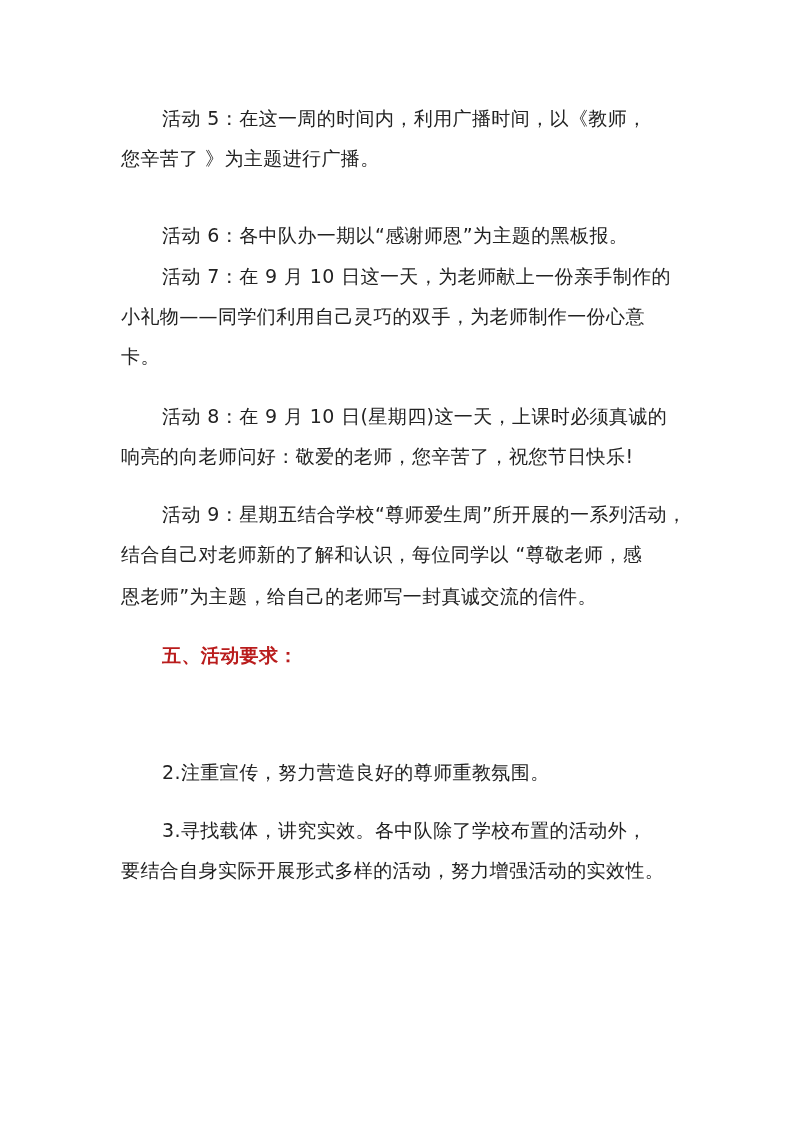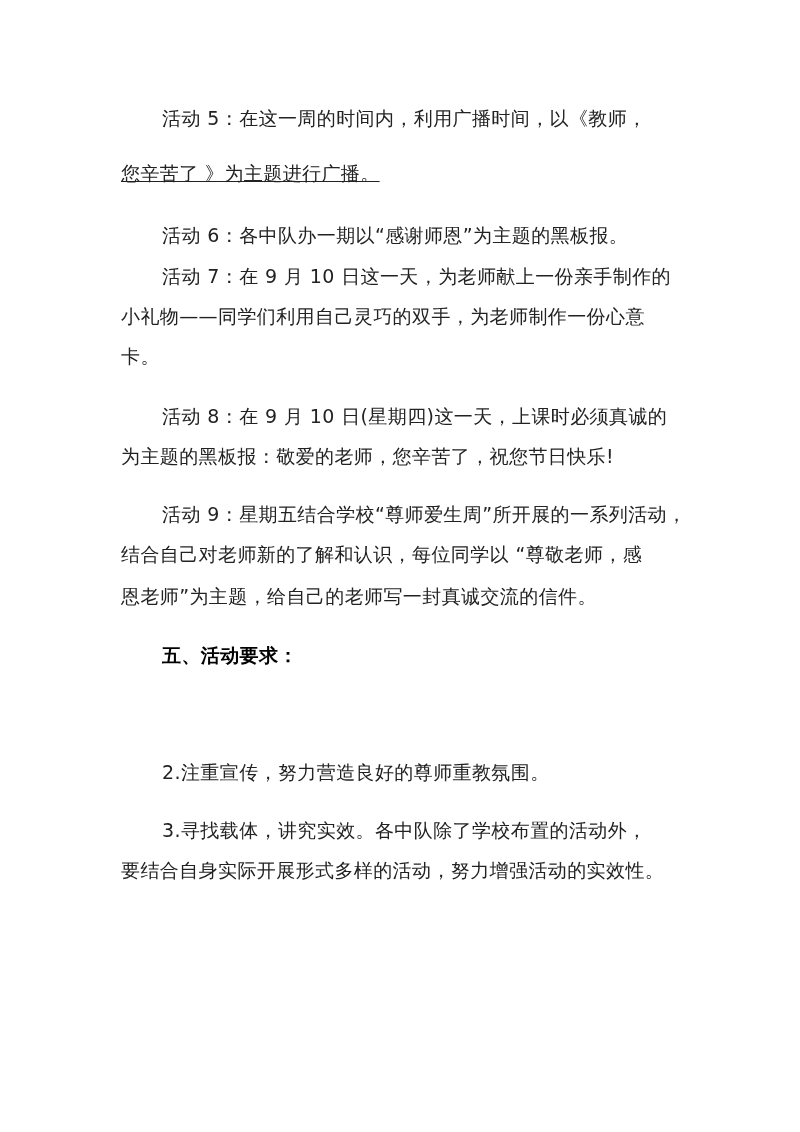--- a/index.html
+++ b/index.html
@@ -27,42 +27,42 @@
       left: 121px;
       font-size: 19px;
       line-height: 24px;
       white-space: nowrap;
       letter-spacing: 0.4px;
     }
     .indent {
       left: 162px;
     }
     .heading {
-      color: #000000;
+      color: #b91c1c;
       font-weight: bold;
       font-size: 19px;
       font-family: "Liberation Sans", "DejaVu Sans", sans-serif;
     }
   </style>
 </head>
 <body>
 
 <div class="page">
 
   <div class="line indent" style="top:106px;">活动 5：在这一周的时间内，利用广播时间，以《教师，</div>
-  <div class="line" style="top:161px;text-decoration:underline;">您辛苦了 》为主题进行广播。</div>
+  <div class="line" style="top:146px;">您辛苦了 》为主题进行广播。</div>
 
   <div class="line indent" style="top:223px;">活动 6：各中队办一期以“感谢师恩”为主题的黑板报。</div>
 
   <div class="line indent" style="top:264px;">活动 7：在 9 月 10 日这一天，为老师献上一份亲手制作的</div>
   <div class="line" style="top:304px;">小礼物——同学们利用自己灵巧的双手，为老师制作一份心意</div>
   <div class="line" style="top:344px;">卡。</div>
 
   <div class="line indent" style="top:404px;">活动 8：在 9 月 10 日(星期四)这一天，上课时必须真诚的</div>
-  <div class="line" style="top:444px;">为主题的黑板报：敬爱的老师，您辛苦了，祝您节日快乐!</div>
+  <div class="line" style="top:444px;">响亮的向老师问好：敬爱的老师，您辛苦了，祝您节日快乐!</div>
 
   <div class="line indent" style="top:502px;">活动 9：星期五结合学校“尊师爱生周”所开展的一系列活动，</div>
   <div class="line" style="top:584px;">恩老师”为主题，给自己的老师写一封真诚交流的信件。</div>
   <div class="line" style="top:542px;">结合自己对老师新的了解和认识，每位同学以 “尊敬老师，感</div>
 
   <div class="line indent heading" style="top:644px;">五、活动要求：</div>
 
   <div class="line indent" style="top:760px;">2.注重宣传，努力营造良好的尊师重教氛围。</div>
   <div class="line indent" style="top:818px;">3.寻找载体，讲究实效。各中队除了学校布置的活动外，</div>
   <div class="line" style="top:858px;">要结合自身实际开展形式多样的活动，努力增强活动的实效性。</div>

